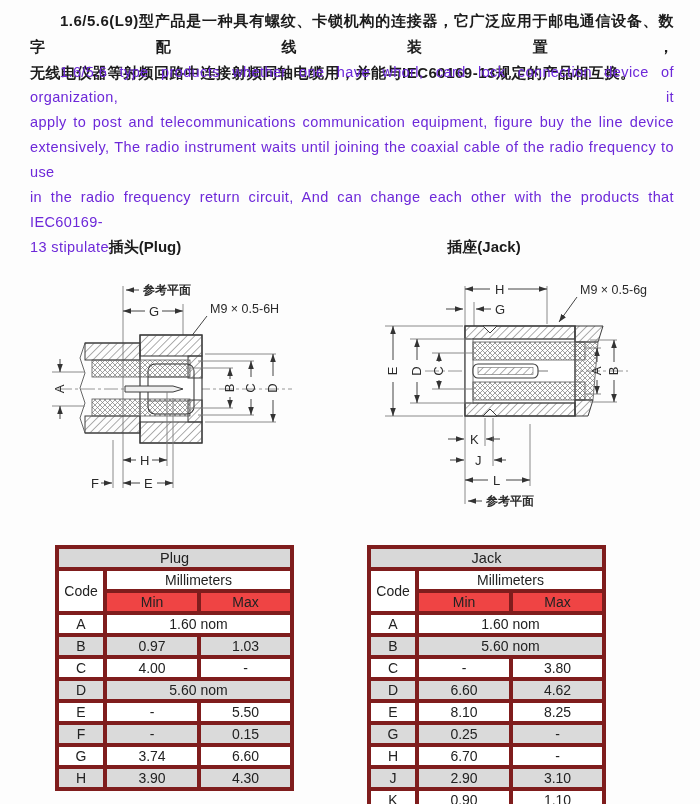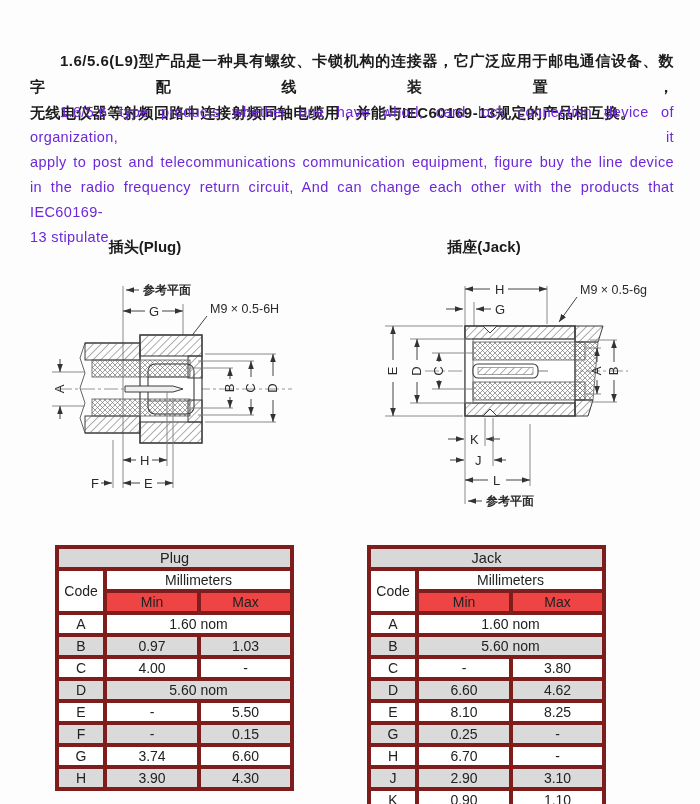--- a/index.html
+++ b/index.html
@@ -1,21 +1,21 @@
 <!DOCTYPE html>
 <html><head>
 <meta charset="utf-8">
 <style>
   html,body{margin:0;padding:0;background:#ffffff;}
   #page{position:relative;width:700px;height:804px;background:#fdfdfd;overflow:hidden;
         font-family:"Liberation Sans","DejaVu Sans",sans-serif;color:#1c1c1c;}
   .cnpara{position:absolute;left:30px;right:26px;top:8px;font-size:15px;line-height:26px;font-weight:600;letter-spacing:.5px;}
   .enpara{position:absolute;left:30px;right:26px;top:60px;font-size:14.5px;line-height:25px;color:#6d28d9;letter-spacing:.4px;}
   .jline{text-align:justify;text-align-last:justify;}
-  .indent{text-indent:30px;margin-top:40px;}
+  .indent{text-indent:30px;}
   .heading{position:absolute;left:30px;top:195px;font-size:17px;font-weight:bold;letter-spacing:.3px;}
   .dlabel{position:absolute;top:238px;font-size:15px;font-weight:600;text-align:center;width:140px;}
   #plug-label{left:75px;}
   #jack-label{left:414px;}
   svg text{font-family:"Liberation Sans","DejaVu Sans",sans-serif;fill:#2a2a2a;font-size:13px;}
   svg text.cjk{font-size:12px;font-weight:600;}
   svg text.thr{font-size:12.5px;}
   .spec{position:absolute;border-collapse:collapse;table-layout:fixed;width:235px;font-size:14px;color:#222;}
   #plug-table{left:55px;top:545px;}
   #jack-table{left:367px;top:545px;}
@@ -43,20 +43,21 @@
     </defs>
   </svg>
 
   <div class="cnpara">
     <div class="jline indent">1.6/5.6(L9)型产品是一种具有螺纹、卡锁机构的连接器，它广泛应用于邮电通信设备、数字配线装置，</div>
     <div>无线电仪器等射频回路中连接射频同轴电缆用，并能与IEC60169-13规定的产品相互换。</div>
   </div>
   <div class="enpara">
     <div class="jline indent">1.6/5.6 type products whether one have whorl, card lock connection device of organization, it</div>
     <div class="jline">apply to post and telecommunications communication equipment, figure buy the line device</div>
+    <div class="jline">extensively, The radio instrument waits until joining the coaxial cable of the radio frequency to use</div>
     <div class="jline">in the radio frequency return circuit, And can change each other with the products that IEC60169-</div>
     <div>13 stipulate.</div>
   </div>
 
 
   <div class="dlabel" id="plug-label">插头(Plug)</div>
   <div class="dlabel" id="jack-label">插座(Jack)</div>
 
   <svg viewBox="0 0 300 250" width="300" height="250" style="position:absolute;left:40px;top:280px">
 

